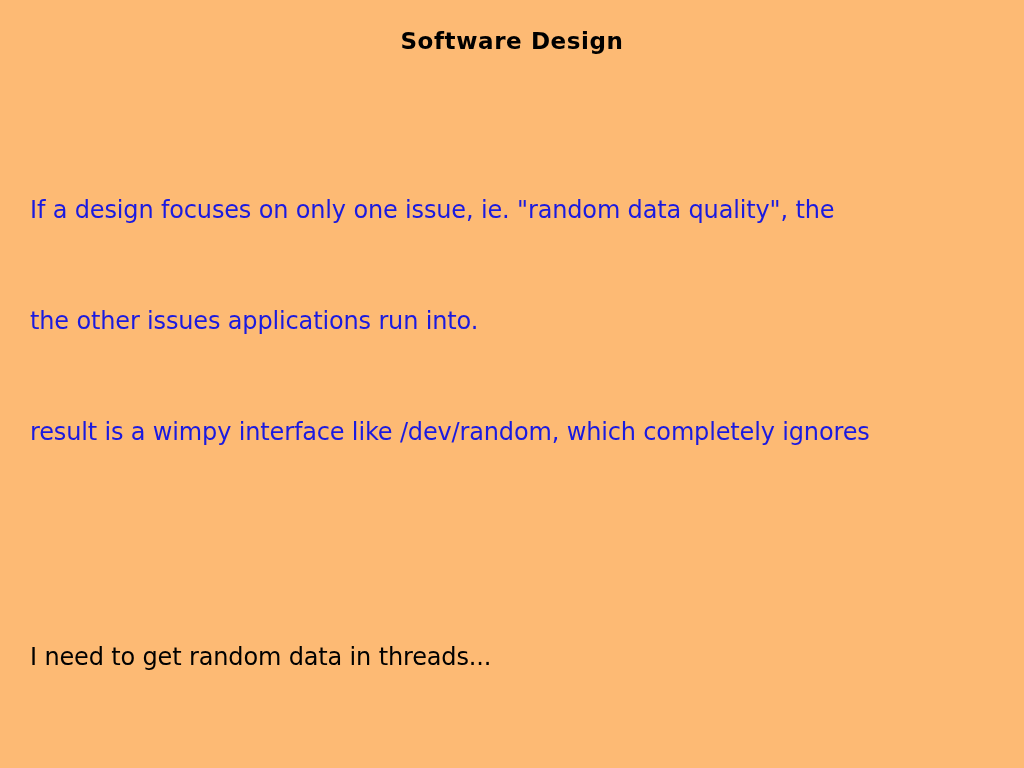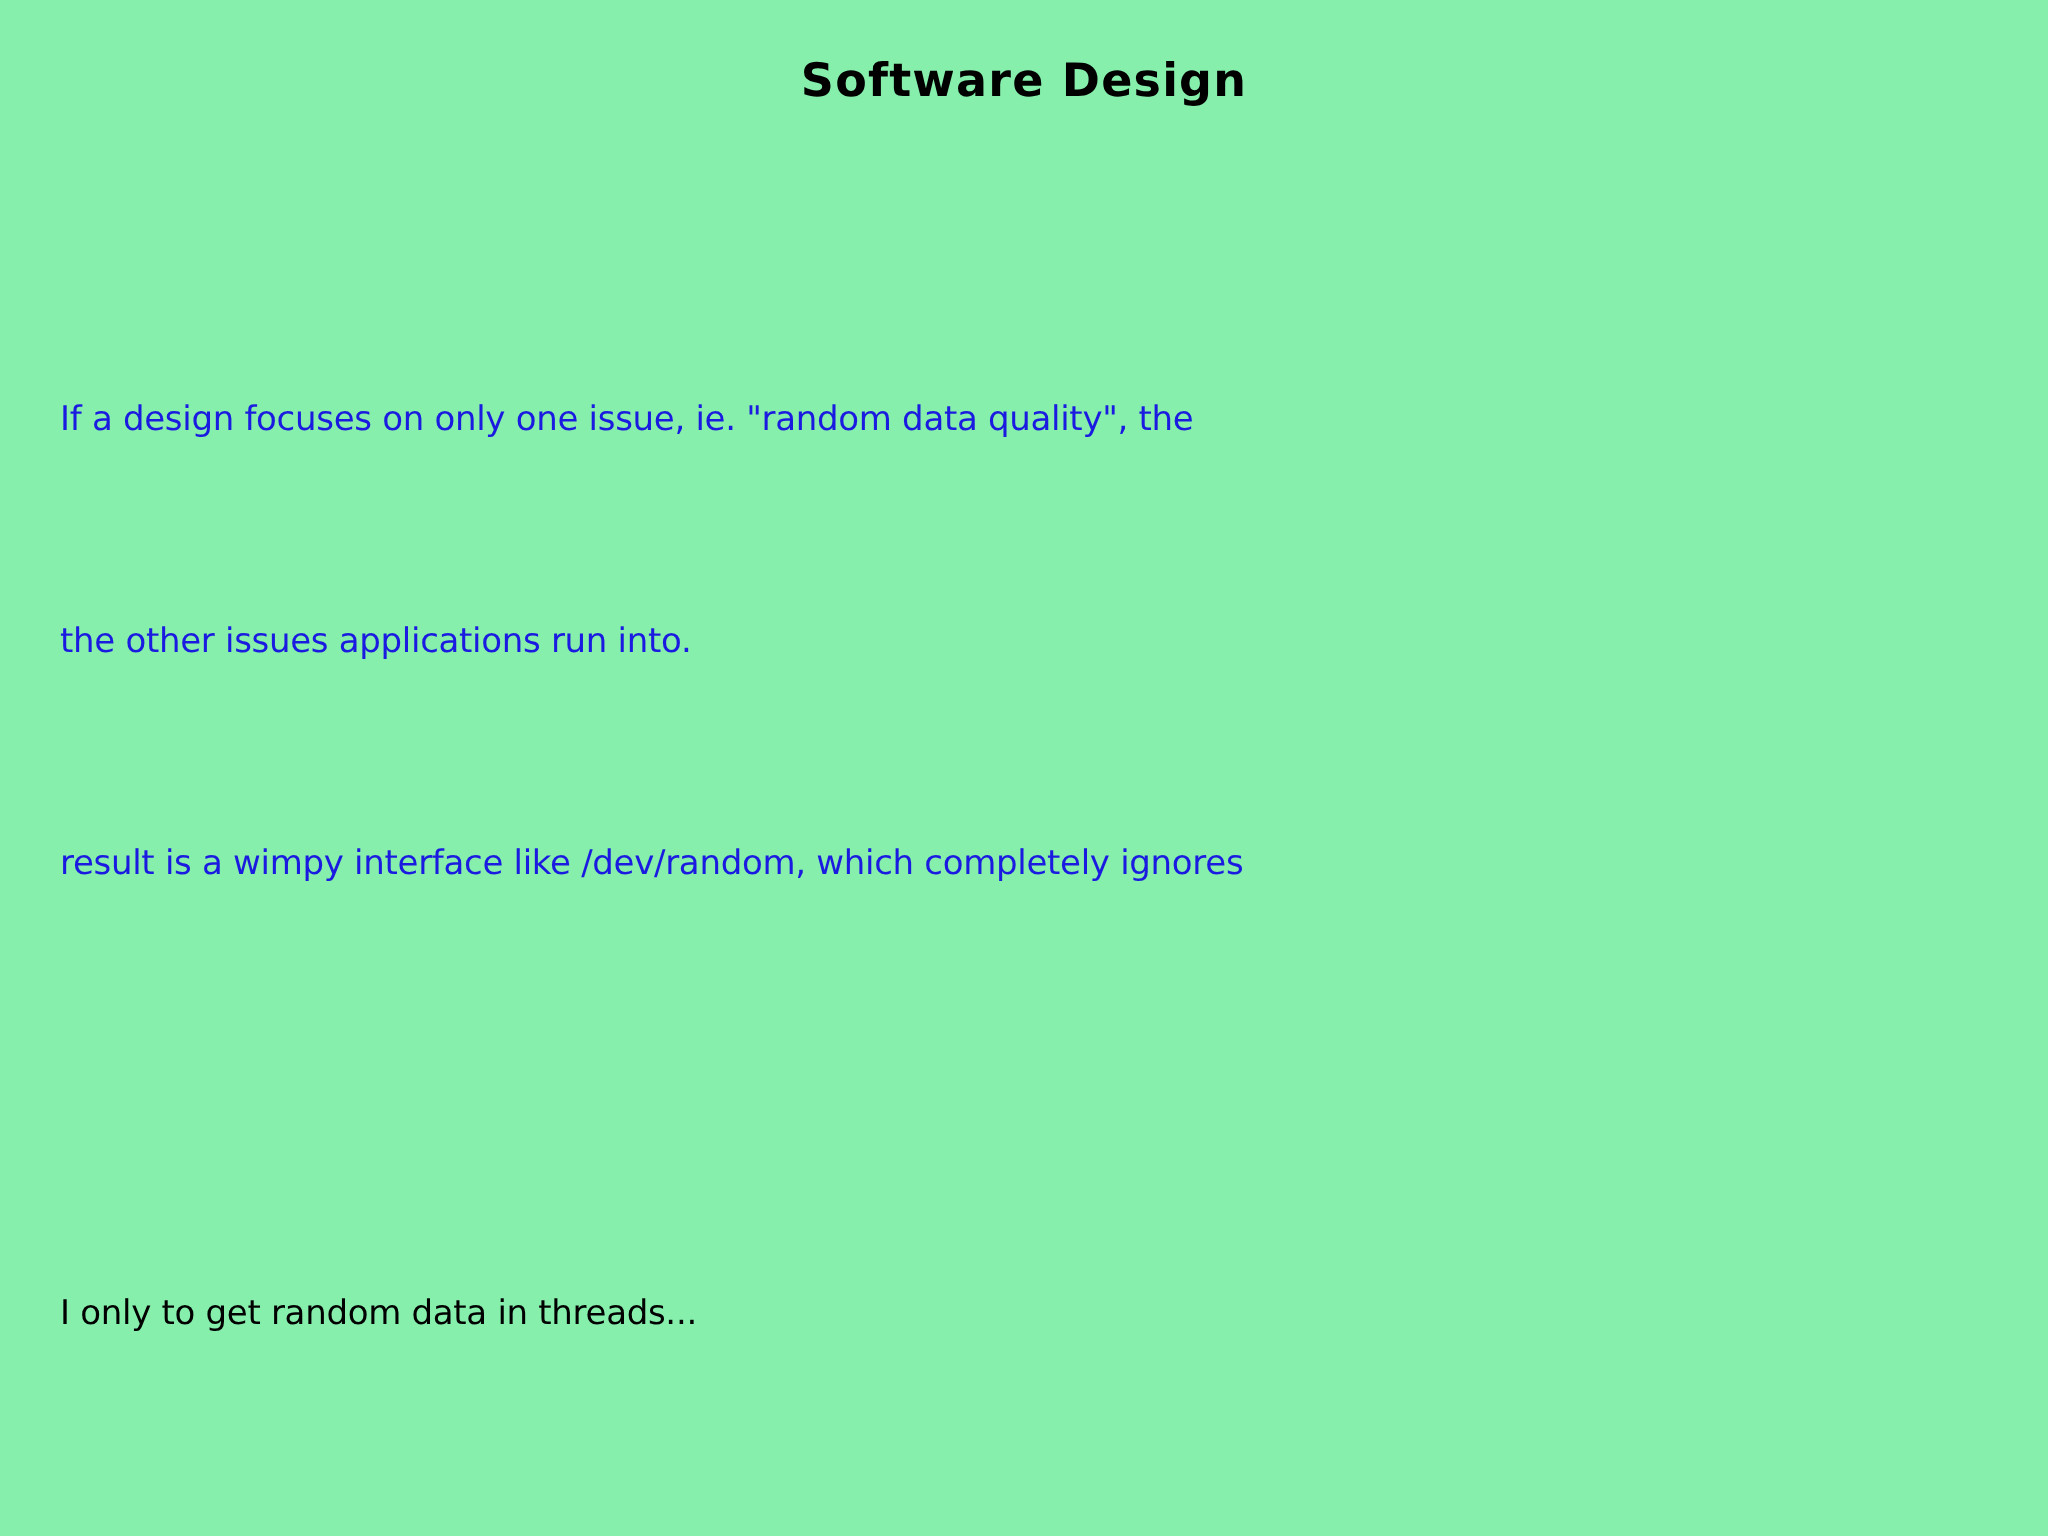--- a/index.html
+++ b/index.html
@@ -13,21 +13,21 @@
     height: 768px;
     overflow: hidden;
     font-family: "DejaVu Sans", sans-serif;
     -webkit-font-smoothing: antialiased;
   }
 
   #slide {
     position: relative;
     width: 1024px;
     height: 768px;
-    background: #86efac;
+    background: #fdba74;
   }
 
   
   #slide-title {
     position: absolute;
     left: 0;
     top: 26px;
     width: 1024px;
     text-align: center;
     font-family: "DejaVu Sans", "Liberation Sans", sans-serif;
@@ -42,21 +42,21 @@
   
   #body-block {
     position: absolute;
     left: 30px;
     top: 118px;
     width: 994px;
   }
 
   .para {
     font-family: "DejaVu Sans", "Liberation Sans", sans-serif;
-    font-size: 17px;
+    font-size: 24px;
     line-height: 37px;
     letter-spacing: -0.15px;
     margin: 0;
     white-space: pre-wrap;
   }
 
   .para .line {
     display: block;
     white-space: pre;
   }
@@ -85,17 +85,17 @@
 
   <div id="body-block">
 
     <p class="para para-highlight">
       <span class="line">If a design focuses on only one issue, ie. "random data quality", the</span>
       <span class="line">the other issues applications run into.</span>
       <span class="line">result is a wimpy interface like /dev/random, which completely ignores</span>
     </p>
 
     <p class="para para-body">
-      <span class="line">I only to get random data in threads...</span>
+      <span class="line">I need to get random data in threads...</span>
     </p>
 
   </div>
 </div>
 
 </body></html>

